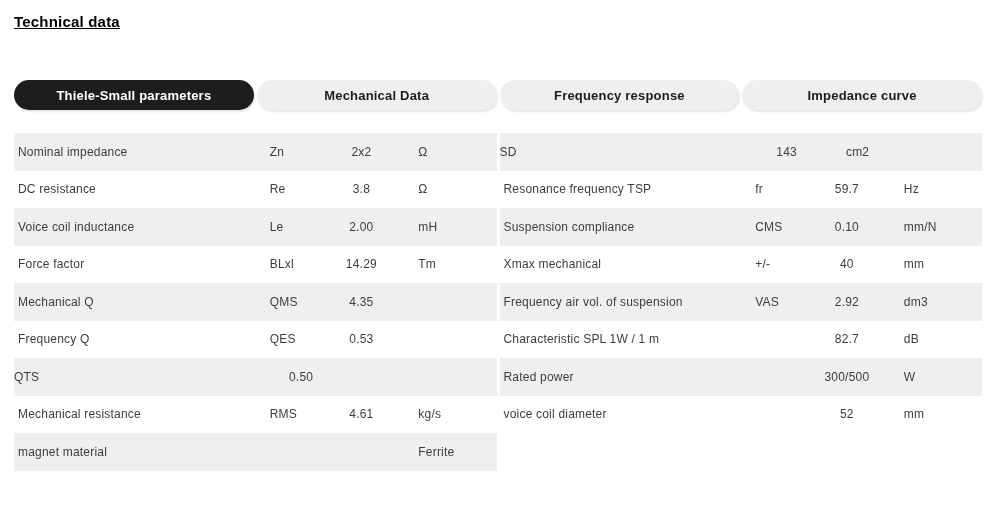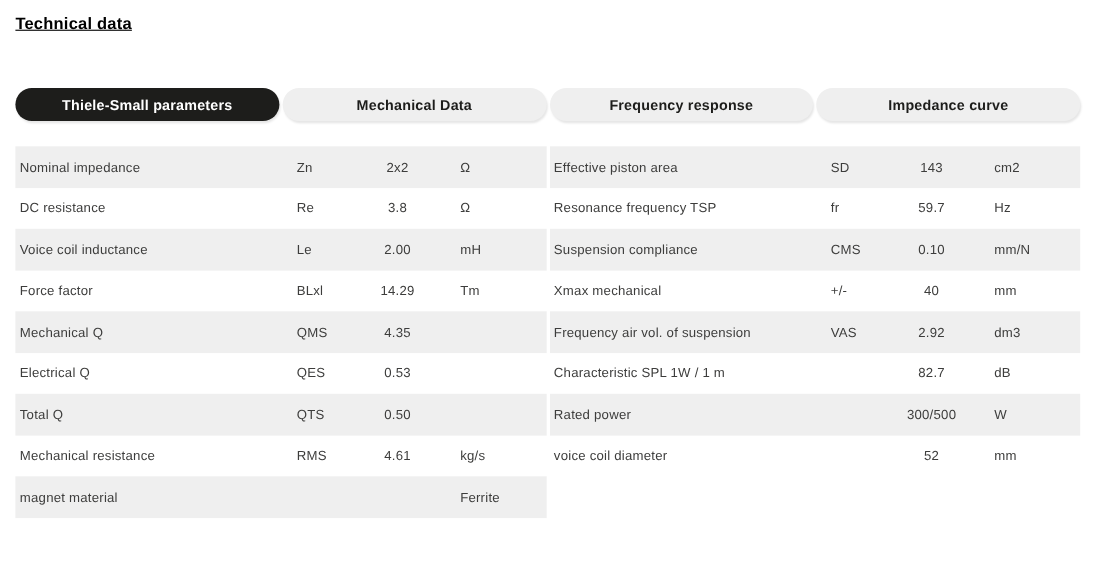--- a/index.html
+++ b/index.html
@@ -118,48 +118,46 @@
         <span class="cell value">14.29</span>
         <span class="cell unit">Tm</span>
       </div>
       <div class="row">
         <span class="cell label">Mechanical Q</span>
         <span class="cell symbol">QMS</span>
         <span class="cell value">4.35</span>
         <span class="cell unit"></span>
       </div>
       <div class="row">
-        <span class="cell label">Electrical Q</span>
+        <span class="cell label">Frequency Q</span>
         <span class="cell symbol">QES</span>
         <span class="cell value">0.53</span>
         <span class="cell unit"></span>
       </div>
       <div class="row">
-        <span class="cell label">Total Q</span>
         <span class="cell symbol">QTS</span>
         <span class="cell value">0.50</span>
         <span class="cell unit"></span>
       </div>
       <div class="row">
         <span class="cell label">Mechanical resistance</span>
         <span class="cell symbol">RMS</span>
         <span class="cell value">4.61</span>
         <span class="cell unit">kg/s</span>
       </div>
       <div class="row">
         <span class="cell label">magnet material</span>
         <span class="cell symbol"></span>
         <span class="cell value"></span>
         <span class="cell unit">Ferrite</span>
       </div>
     </div>
 
     <div class="half-table">
       <div class="row">
-        <span class="cell label">Effective piston area</span>
         <span class="cell symbol">SD</span>
         <span class="cell value">143</span>
         <span class="cell unit">cm2</span>
       </div>
       <div class="row">
         <span class="cell label">Resonance frequency TSP</span>
         <span class="cell symbol">fr</span>
         <span class="cell value">59.7</span>
         <span class="cell unit">Hz</span>
       </div>

